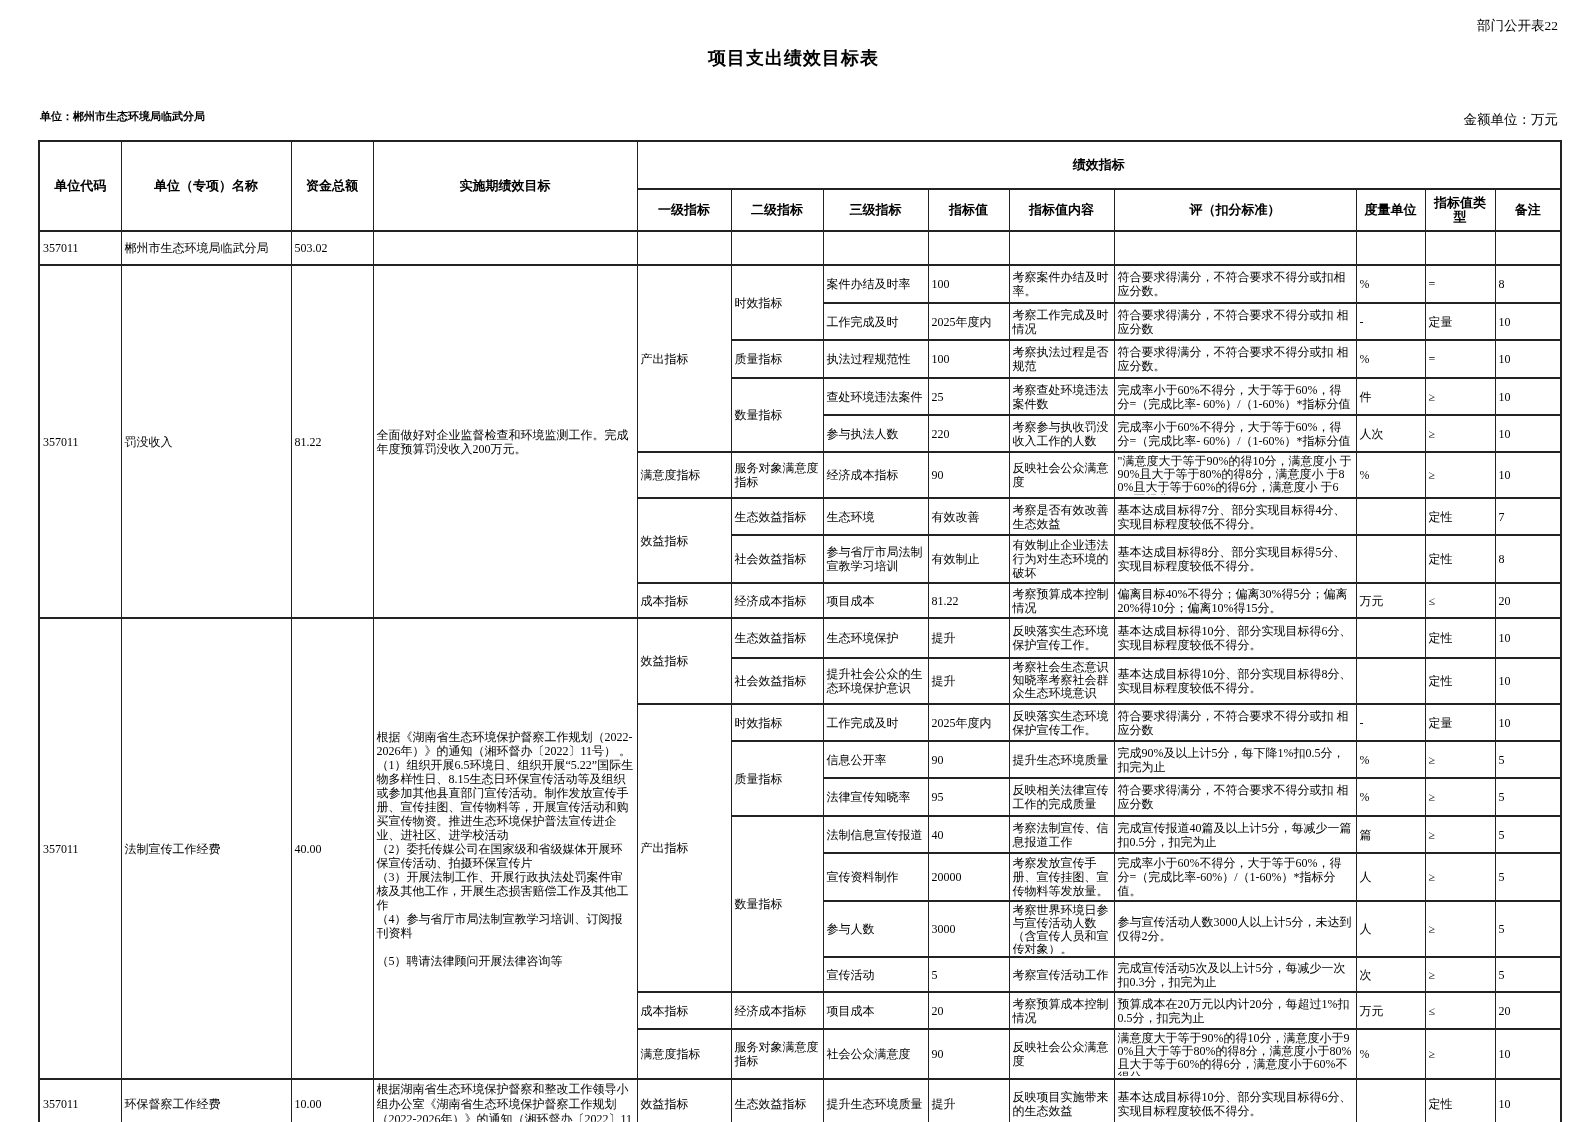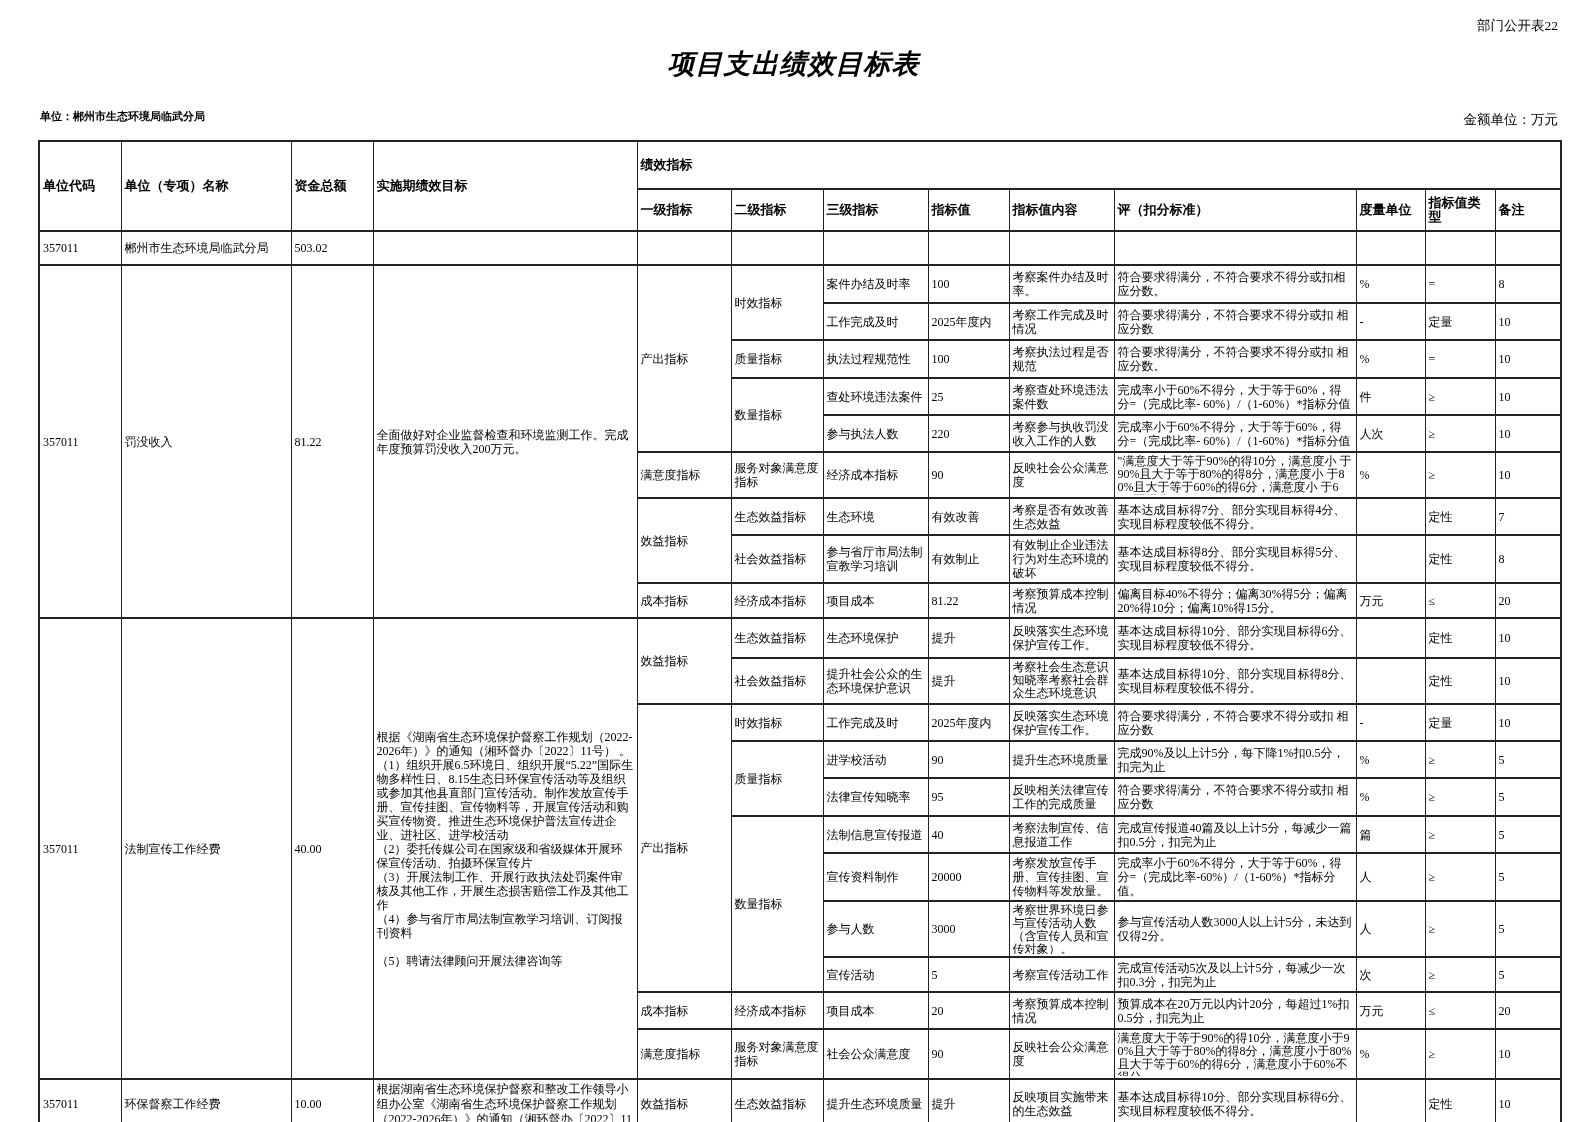--- a/index.html
+++ b/index.html
@@ -2,35 +2,35 @@
 <html><head>
 <meta charset="utf-8">
 <style>
   html,body{margin:0;padding:0;}
   body{
     width:1587px;height:1122px;position:relative;background:#ffffff;color:#000;
     font-family:"Liberation Serif","DejaVu Serif",serif;overflow:hidden;
   }
   .corner-label{position:absolute;top:17px;right:29px;font-size:13.5px;}
   .page-title{position:absolute;top:46px;left:0;width:100%;text-align:center;
-    font-size:27px;font-weight:bold;letter-spacing:1px;font-style:italic;}
+    font-size:18px;font-weight:bold;letter-spacing:1px;}
   .unit-line{position:absolute;top:109px;left:40px;font-size:11px;font-weight:bold;}
   .amount-unit{position:absolute;top:111px;right:29px;font-size:13.5px;}
 
   table.perf{
     position:absolute;top:140px;left:38px;width:1522px;
     border-collapse:collapse;table-layout:fixed;font-size:12px;
     border:2px solid #222;
   }
   table.perf th, table.perf td{
     border:1px solid #222;border-top-width:2px;border-bottom-width:2px;
     padding:2px 3px;vertical-align:middle;line-height:14px;
     word-break:break-all;overflow:hidden;text-align:left;
   }
-  table.perf th{font-weight:bold;font-size:13px;text-align:left;}
+  table.perf th{font-weight:bold;font-size:13px;text-align:center;}
   td.c{text-align:center;}
   td.r{text-align:right;}
   td.pre{white-space:pre-wrap;padding-left:5px;padding-right:4px;}
   .clip{overflow:hidden;}
   .lh13{line-height:13px;}
 </style>
 </head>
 <body>
 
 <div class="corner-label">部门公开表22</div>
@@ -229,21 +229,21 @@
     <td>工作完成及时</td>
     <td>2025年度内</td>
     <td>反映落实生态环境保护宣传工作。</td>
     <td>符合要求得满分，不符合要求不得分或扣 相应分数</td>
     <td class="c">-</td>
     <td>定量</td>
     <td class="r">10</td>
   </tr>
   <tr style="height:37px">
     <td rowspan="2">质量指标</td>
-    <td>进学校活动</td>
+    <td>信息公开率</td>
     <td class="r">90</td>
     <td>提升生态环境质量</td>
     <td>完成90%及以上计5分，每下降1%扣0.5分，扣完为止</td>
     <td class="c">%</td>
     <td>≥</td>
     <td class="r">5</td>
   </tr>
   <tr style="height:38px">
     <td>法律宣传知晓率</td>
     <td class="r">95</td>

